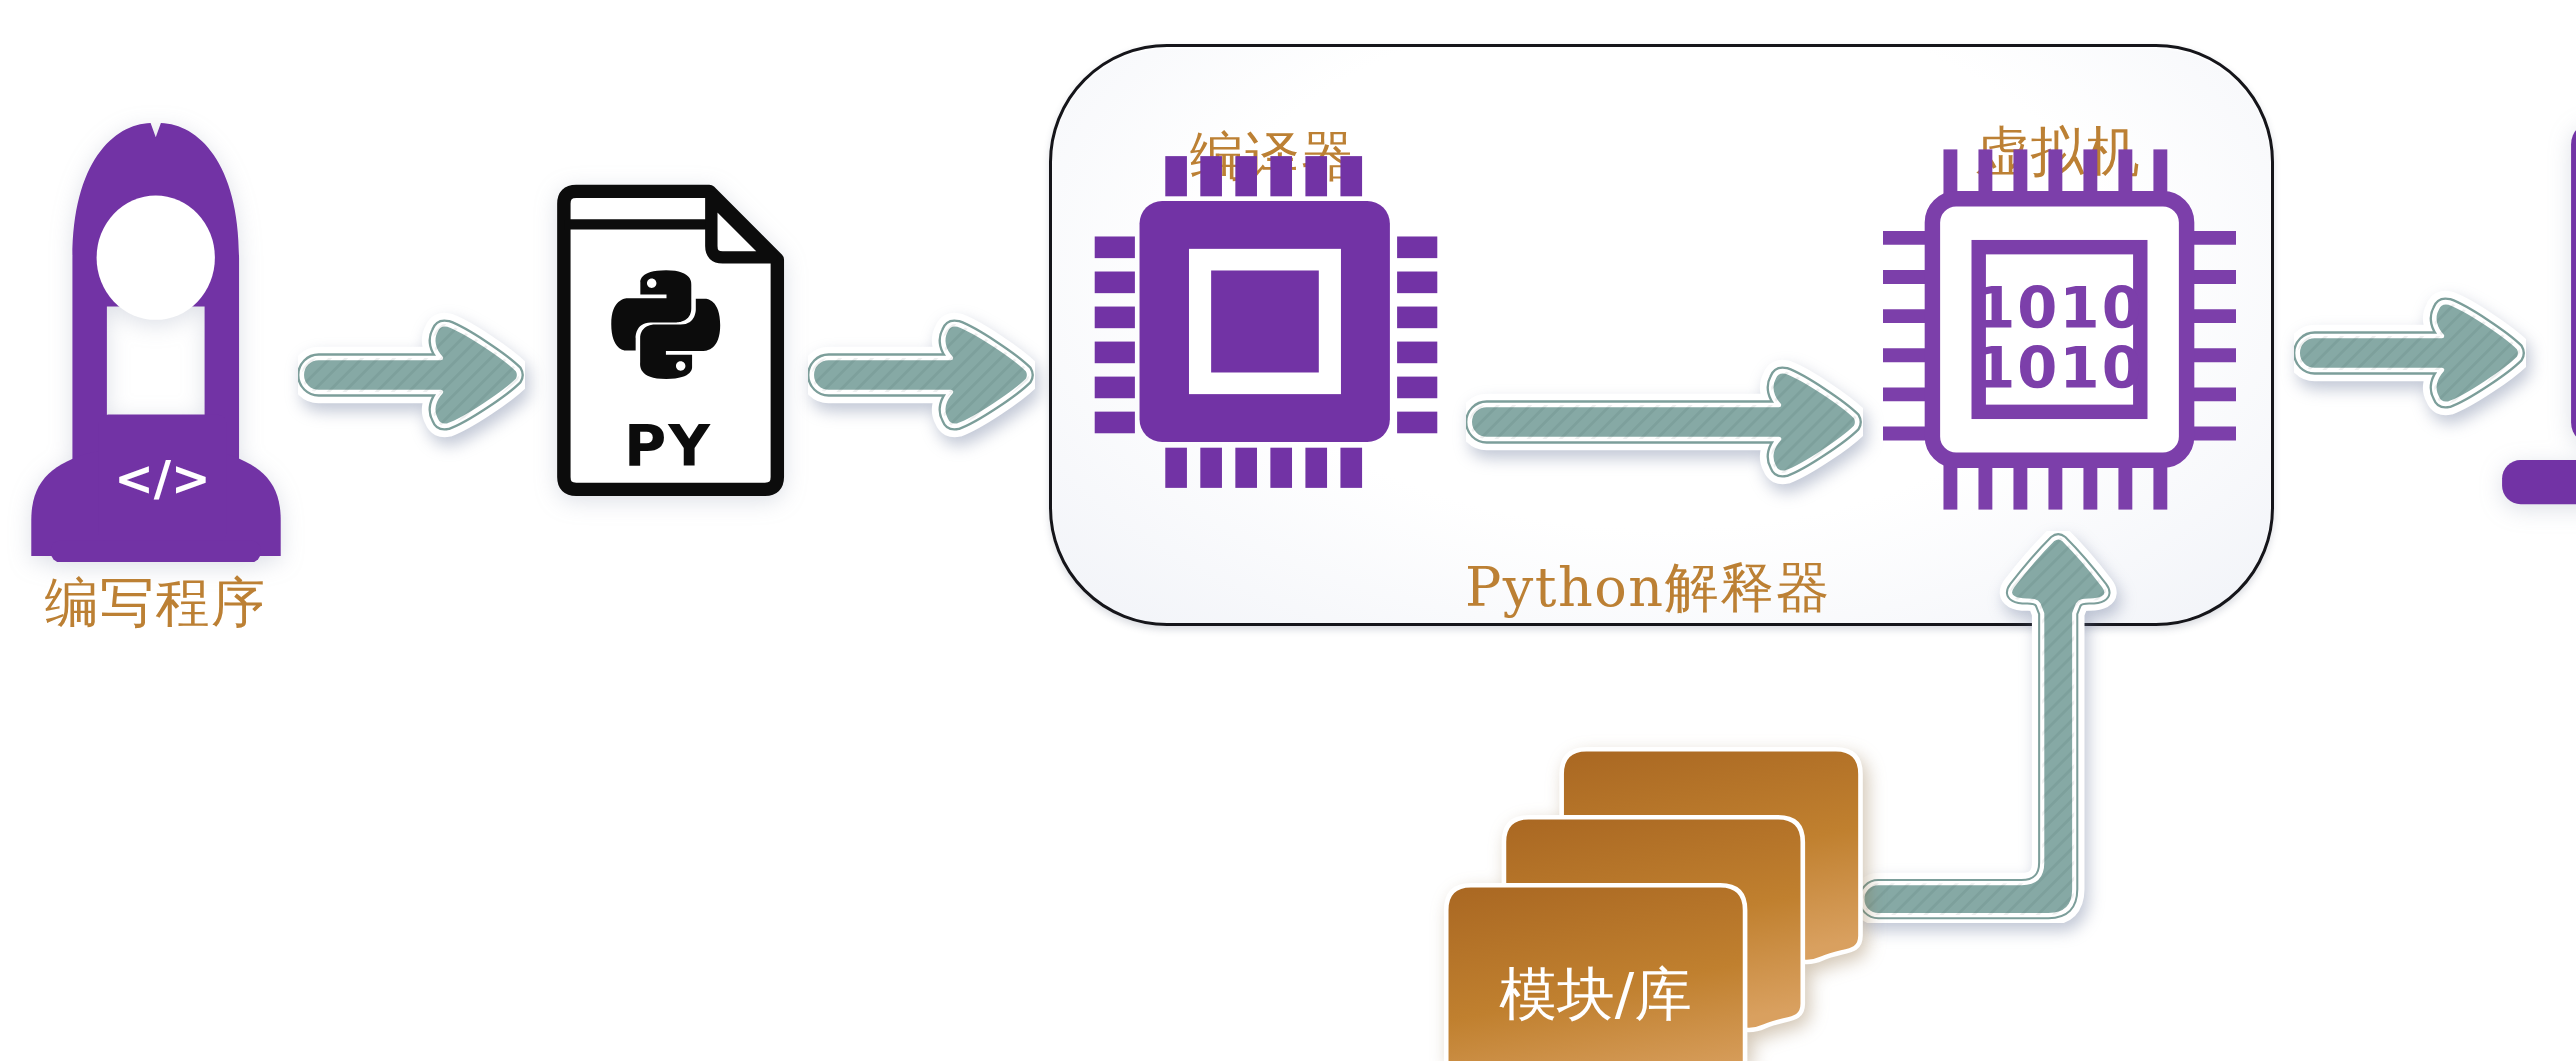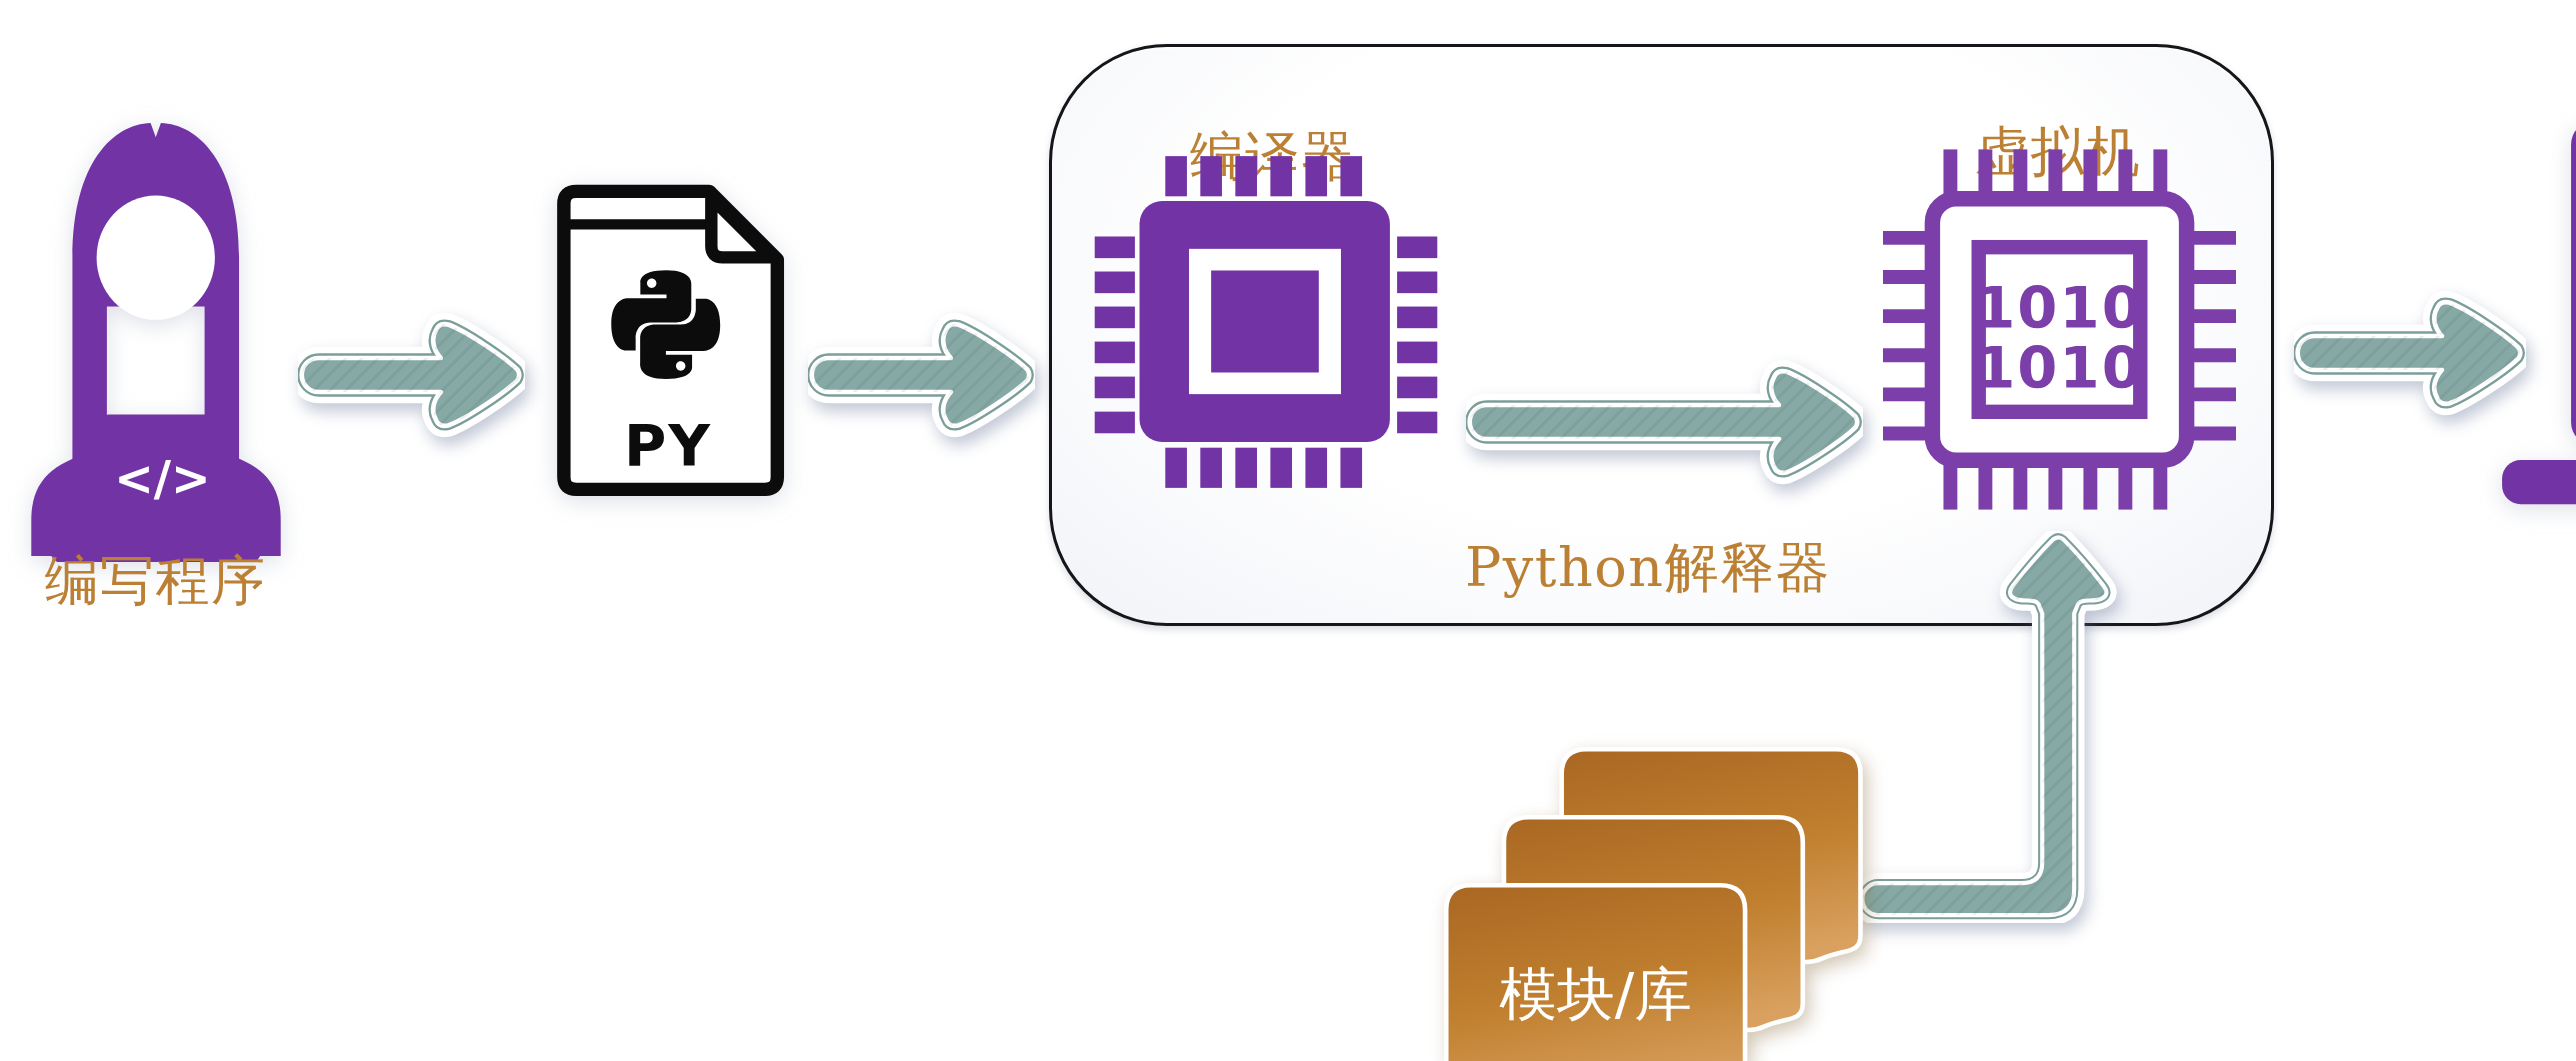--- a/index.html
+++ b/index.html
@@ -40,21 +40,21 @@
   <svg class="abs icon-shadow" style="left:20.6px;top:103px" width="270" height="461" viewBox="0 0 525 895">
     <path fill="#7233A5" d="M100,690 V300 C100,115 180,40 252,38 L262,66 L272,38 C344,40 424,115 424,300 V690
          Q424,716 390,716 Q357,716 357,690 V395 H167 V690 Q167,716 133,716 Q100,716 100,690 Z"></path>
     <ellipse cx="262" cy="300" rx="115" ry="121" fill="#ffffff"></ellipse>
     <path fill="#7233A5" d="M20,880 V810 C20,740 55,705 125,682 C162,670 186,676 194,710 V880 Z"></path>
     <path fill="#7233A5" d="M505,880 V810 C505,740 470,705 400,682 C363,670 339,676 331,710 V880 Z"></path>
     <rect x="150" y="605" width="250" height="248" rx="20" fill="#7233A5"></rect>
     <text x="275" y="762" text-anchor="middle" font-size="92" font-weight="bold" fill="#ffffff">&lt;/&gt;</text>
     <rect x="58" y="850" width="408" height="42" rx="18" fill="#7233A5"></rect>
   </svg>
-  <div class="label" style="left:21.6px;top:545px;width:268px">编写程序</div>
+  <div class="label" style="left:21.6px;top:567px;width:268px">编写程序</div>
 
   <svg class="abs teal-arrow" style="left:298px;top:308px" width="227" height="134" viewBox="0 0 440 260">
     <g stroke-linejoin="round">
       <path fill="none" stroke="#ffffff" stroke-width="44" d="M40,97 H277 C263,82 257,62 267,44 Q273,28 291,32 C325,44 402,96 426,120 Q432,130 426,140 C402,164 325,216 291,228 Q273,232 267,216 C257,198 263,178 277,163 H40 A33,33 0 0 1 40,97 Z"></path>
       <path fill="none" stroke="#7C9E9A" stroke-width="18" d="M40,97 H277 C263,82 257,62 267,44 Q273,28 291,32 C325,44 402,96 426,120 Q432,130 426,140 C402,164 325,216 291,228 Q273,232 267,216 C257,198 263,178 277,163 H40 A33,33 0 0 1 40,97 Z"></path>
       <path fill="#86A9A5" stroke="#ffffff" stroke-width="9" d="M40,97 H277 C263,82 257,62 267,44 Q273,28 291,32 C325,44 402,96 426,120 Q432,130 426,140 C402,164 325,216 291,228 Q273,232 267,216 C257,198 263,178 277,163 H40 A33,33 0 0 1 40,97 Z"></path>
       <path fill="url(#hatch)" d="M40,97 H277 C263,82 257,62 267,44 Q273,28 291,32 C325,44 402,96 426,120 Q432,130 426,140 C402,164 325,216 291,228 Q273,232 267,216 C257,198 263,178 277,163 H40 A33,33 0 0 1 40,97 Z"></path>
     </g>
   </svg>
 
@@ -149,21 +149,21 @@
         <line x1="590" y1="400" x2="686" y2="400"></line>
         <line x1="590" y1="476" x2="686" y2="476"></line>
         <line x1="590" y1="552" x2="686" y2="552"></line>
     </g>
     <rect x="96" y="96" width="494" height="508" rx="46" fill="#ffffff" stroke="#7C3FAA" stroke-width="30"></rect>
     <rect x="186" y="190" width="314" height="320" fill="none" stroke="#7C3FAA" stroke-width="28"></rect>
     <text x="343" y="348" text-anchor="middle" font-size="112" font-weight="bold" letter-spacing="4" font-family="DejaVu Sans Mono, monospace" fill="#7C3FAA">1010</text>
     <text x="343" y="464" text-anchor="middle" font-size="112" font-weight="bold" letter-spacing="4" font-family="DejaVu Sans Mono, monospace" fill="#7C3FAA">1010</text>
   </svg>
 
-  <div class="label" style="left:1452px;top:532px;width:392px">Python解释器</div>
+  <div class="label" style="left:1452px;top:552px;width:392px">Python解释器</div>
 
   <svg class="abs teal-arrow" style="left:1850px;top:531px" width="268" height="392" viewBox="3590 1030 520 760">
     <g stroke-linejoin="round">
       <path fill="none" stroke="#ffffff" stroke-width="40" d="M3984,1046 Q3994,1038 4004,1046 C4030,1072 4062,1110 4082,1136 Q4094,1152 4080,1160 C4062,1170 4040,1158 4032,1172 L4025,1190 V1725 Q4025,1775 3975,1775 H3645 A31,31 0 0 1 3645,1713 H3923 Q3963,1713 3963,1673 V1190 L3956,1172 C3948,1158 3926,1170 3908,1160 Q3894,1152 3906,1136 C3926,1110 3958,1072 3984,1046 Z"></path>
       <path fill="none" stroke="#7C9E9A" stroke-width="16" d="M3984,1046 Q3994,1038 4004,1046 C4030,1072 4062,1110 4082,1136 Q4094,1152 4080,1160 C4062,1170 4040,1158 4032,1172 L4025,1190 V1725 Q4025,1775 3975,1775 H3645 A31,31 0 0 1 3645,1713 H3923 Q3963,1713 3963,1673 V1190 L3956,1172 C3948,1158 3926,1170 3908,1160 Q3894,1152 3906,1136 C3926,1110 3958,1072 3984,1046 Z"></path>
       <path fill="#86A9A5" stroke="#ffffff" stroke-width="8" d="M3984,1046 Q3994,1038 4004,1046 C4030,1072 4062,1110 4082,1136 Q4094,1152 4080,1160 C4062,1170 4040,1158 4032,1172 L4025,1190 V1725 Q4025,1775 3975,1775 H3645 A31,31 0 0 1 3645,1713 H3923 Q3963,1713 3963,1673 V1190 L3956,1172 C3948,1158 3926,1170 3908,1160 Q3894,1152 3906,1136 C3926,1110 3958,1072 3984,1046 Z"></path>
       <path fill="url(#hatch)" d="M3984,1046 Q3994,1038 4004,1046 C4030,1072 4062,1110 4082,1136 Q4094,1152 4080,1160 C4062,1170 4040,1158 4032,1172 L4025,1190 V1725 Q4025,1775 3975,1775 H3645 A31,31 0 0 1 3645,1713 H3923 Q3963,1713 3963,1673 V1190 L3956,1172 C3948,1158 3926,1170 3908,1160 Q3894,1152 3906,1136 C3926,1110 3958,1072 3984,1046 Z"></path>
     </g>
   </svg>
 

